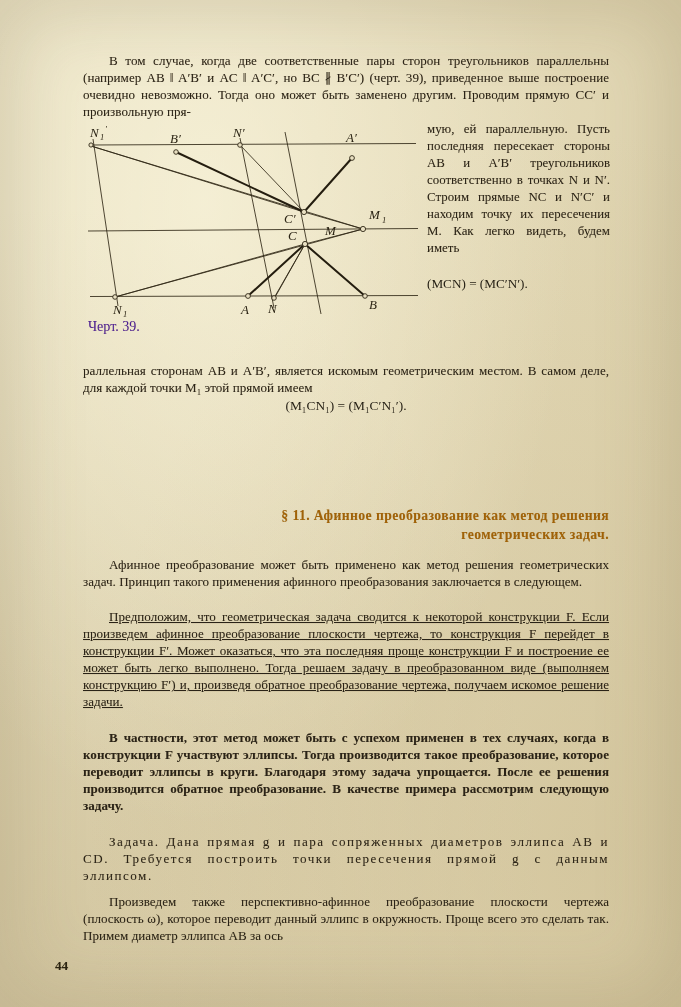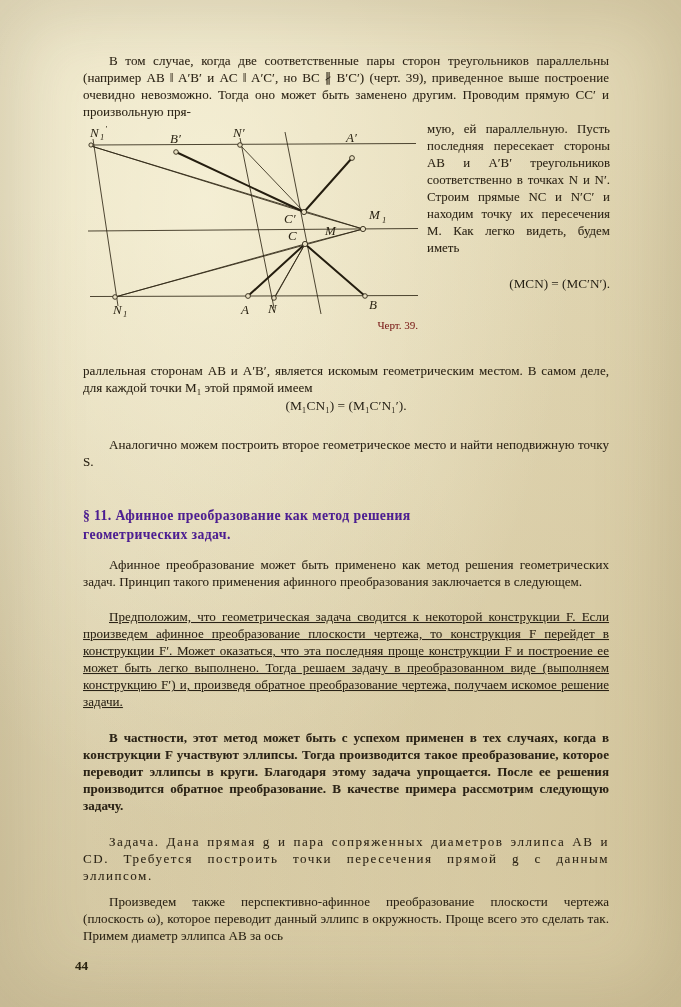--- a/index.html
+++ b/index.html
@@ -56,35 +56,35 @@
   
   #figure-block {
     position: absolute;
     left: 88px; top: 118px;
     width: 330px; height: 222px;
   }
   #figure-svg { display: block; }
   .fig-caption {
     position: absolute;
     left: 88px; top: 319px; width: 330px;
-    text-align: right;
-    font-size: 11px;
-    color: #7f1d1d;
+    text-align: left;
+    font-size: 14px;
+    color: #4c1d95;
   }
 
   
   #p-right {
     left: 427px; top: 121px; width: 183px;
     font-size: 12.8px; line-height: 17.0px;
     text-align: justify;
   }
   #eq-mcn {
     position: absolute;
     left: 427px; top: 276px; width: 183px;
-    text-align: right;
+    text-align: left;
     font-size: 13.2px;
   }
   #p-right2 {
     left: 427px; top: 328px; width: 183px;
     font-size: 12.8px; line-height: 17.0px;
     text-align: justify;
   }
 
   
   #p-cont {
@@ -97,45 +97,44 @@
     font-size: 13.4px;
   }
   #p-analog {
     left: 83px; top: 436px; width: 526px;
   }
 
   
   #section-heading {
     position: absolute;
     left: 83px; top: 506px; width: 526px;
-    text-align: left;
+    text-align: right;
     font-weight: bold;
     font-size: 13.6px;
     line-height: 19px;
     letter-spacing: 0.45px;
-    color: #4c1d95;
+    color: #a16207;
   }
 
   #p-b1 { left: 83px; top: 556px; width: 526px; }
   #p-b2 { left: 83px; top: 608px; width: 526px; text-decoration: underline; }
   #p-b3 { left: 83px; top: 729px; width: 526px; font-weight: bold; }
   #p-task {
     left: 83px; top: 833px; width: 526px;
     letter-spacing: 1.55px;
     word-spacing: 1.2px;
   }
   #p-last { left: 83px; top: 893px; width: 526px; }
 
   .page-number {
     position: absolute;
     left: 55px; top: 958px;
     font-size: 13.2px;
     font-weight: bold;
     color: #26200f;
-    margin-left: 20px;
   }
 
   .fig-label {
     font-family: "Liberation Serif", serif;
     font-style: italic;
     font-size: 13px;
     fill: #2b2414;
   }
   .fig-label-sm {
     font-family: "Liberation Serif", serif;
@@ -259,23 +258,20 @@
 
   <div class="para" id="p-right">мую, ей параллельную. Пусть последняя пересекает стороны AB и A′B′ треугольников соответственно в точках N и N′. Строим прямые NC и N′C′ и находим точку их пересечения M. Как легко видеть, будем иметь</div>
 
   <div id="eq-mcn">(MCN) = (MC′N′).</div>
 
 
   <div class="para" id="p-cont">раллельная сторонам AB и A′B′, является искомым геометрическим местом. В самом деле, для каждой точки M₁ этой прямой имеем</div>
 
   <div id="eq-m1">(M₁CN₁) = (M₁C′N₁′).</div>
 
-  <div class="para" id="p-analog">
-    <span class="ind"></span><span>Аналогично можем построить второе геометрическое место и найти неподвижную точку S.</span>
-  </div>
 
   <div id="section-heading">
     <div>§ 11. Афинное преобразование как метод решения</div>
     <div>геометрических задач.</div>
   </div>
 
   <div class="para" id="p-b1">
     <span class="ind"></span><span>Афинное преобразование может быть применено как метод решения геометрических задач. Принцип такого применения афинного преобразования заключается в следующем.</span>
   </div>
 

